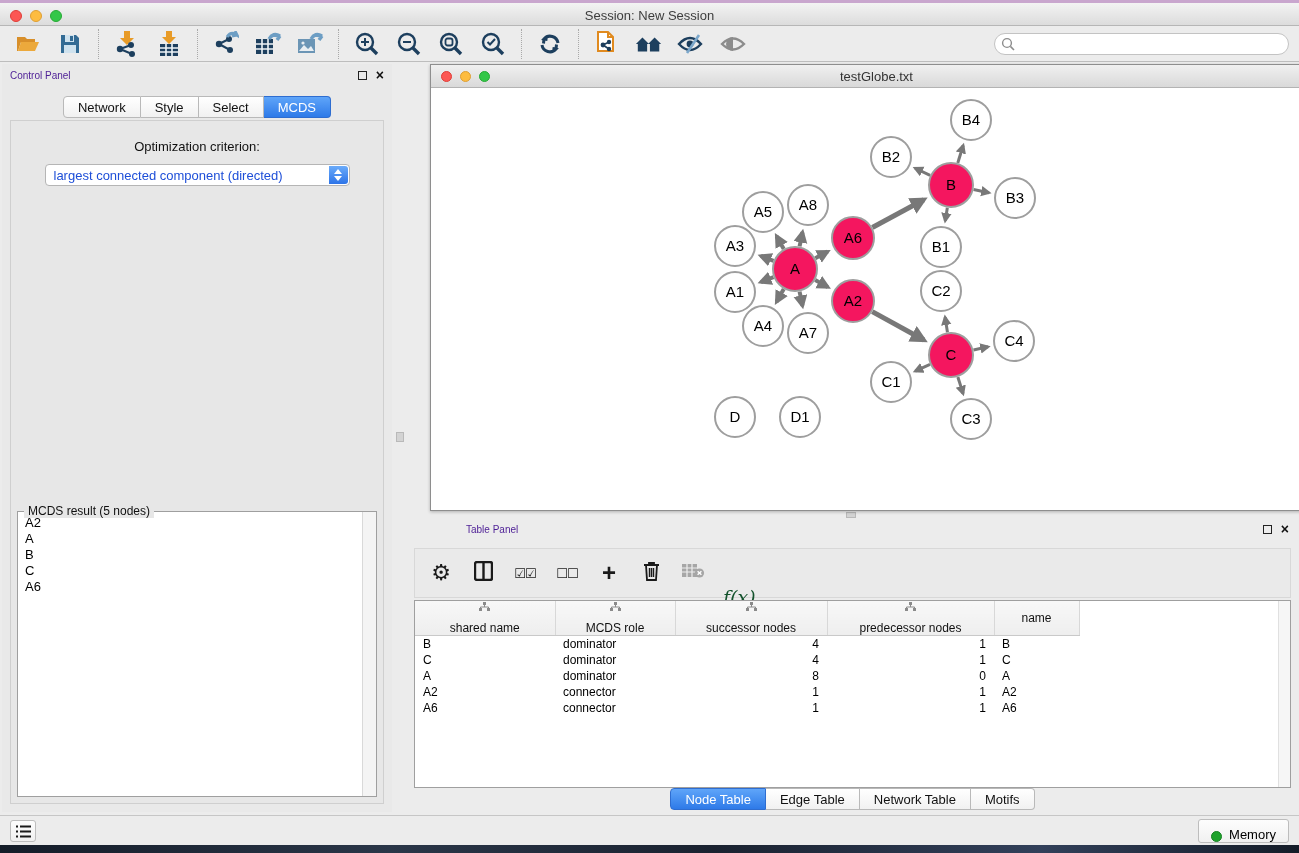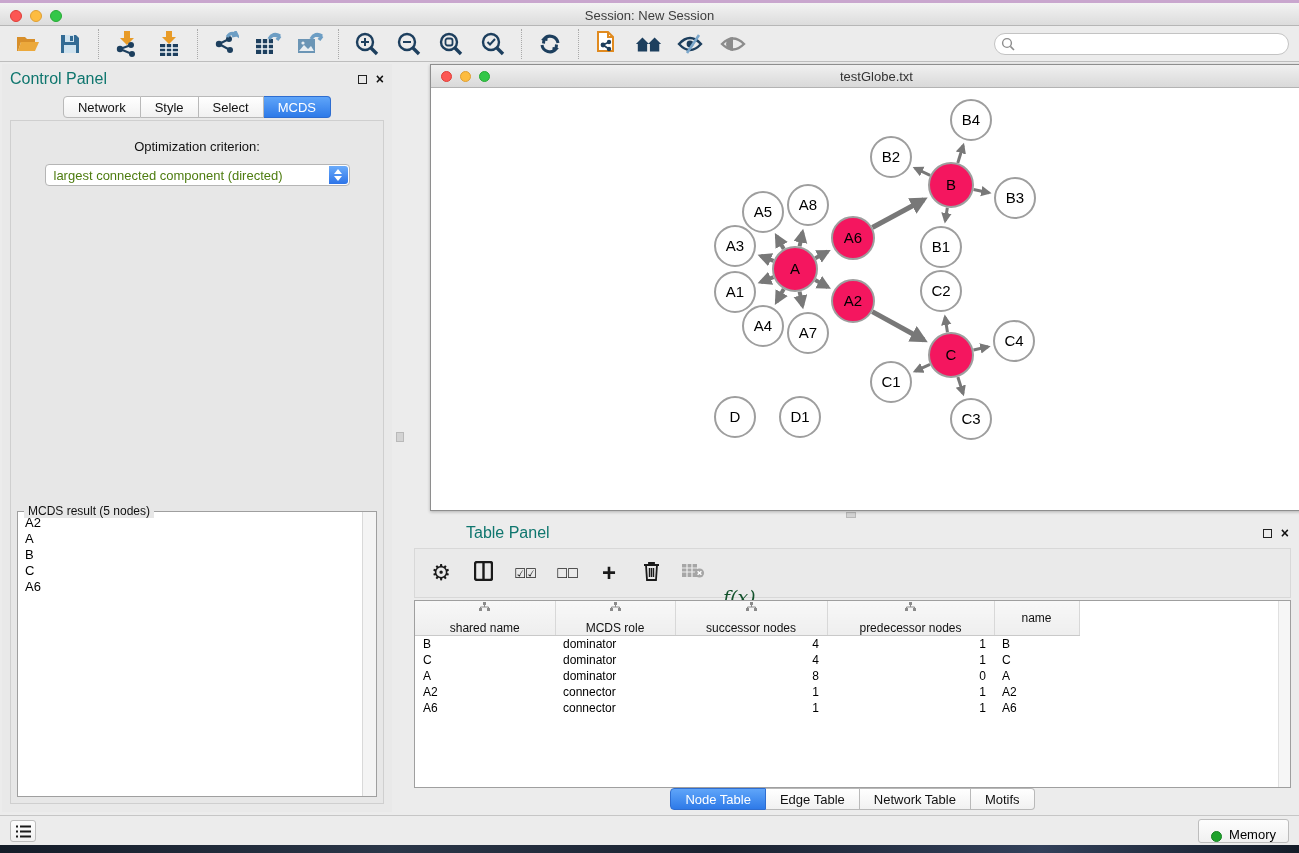--- a/index.html
+++ b/index.html
@@ -23,40 +23,40 @@
     background:#ececec; border-bottom:1px solid #bdbdbd; display:flex; align-items:center; }
   .tb-group { display:flex; align-items:center; gap:14px; padding:0 14px; height:28px; }
   .tb-sep { width:1px; height:30px; border-left:1px dotted #a9a9a9; }
   .tb-btn { width:28px; height:28px; display:flex; align-items:center; justify-content:center; cursor:pointer; }
   .search-wrap { margin-left:auto; margin-right:10px; position:relative; }
   .search-input { width:295px; height:22px; border:1px solid #c3c3c3; border-radius:12px;
     background:#fff; font-size:12px; padding:0 8px 0 24px; outline:none; color:#333; }
   .search-icon { position:absolute; left:7px; top:4px; }
 
   
-  .panel-title { font-size:16px; color:#0f766e; }
+  .panel-title { font-size:10px; color:#4c1d95; }
   .panel-ctrls { display:flex; align-items:center; gap:9px; }
   .float-box { width:9px; height:9px; border:1.6px solid #222; display:inline-block; }
   .close-x { font-size:14px; font-weight:900; color:#111; line-height:9px; }
 
   
   .control-panel { position:absolute; left:2px; top:64px; width:390px; height:748px; background:#e9e9e9; }
   .cp-head { position:absolute; left:8px; right:8px; top:6px; display:flex; justify-content:space-between; align-items:center; }
   .cp-tabs { position:absolute; left:0; right:0; top:32px; display:flex; justify-content:center;text-align:center; }
   .seg-btn { height:22px; padding:0 14px; background:linear-gradient(#ffffff,#f1f1f1);
     border:1px solid #b9b9b9; border-left-width:0; font-size:13px; color:#111;
     display:flex; align-items:center; cursor:pointer; }
   .seg-btn:first-child { border-left-width:1px; border-radius:4px 0 0 4px; }
   .seg-btn:last-child { border-radius:0 4px 4px 0; }
   .seg-btn.active { background:linear-gradient(#5fa5f9,#2e7ae8); color:#fff; border-color:#2e6dd0; }
   .cp-body { position:absolute; left:8px; right:8px; top:56px; bottom:8px;
     background:#e7e7e7; border:1px solid #cfcfcf; }
   .opt-label { text-align:center; margin-top:18px; font-size:13px; color:#111; }
   .dropdown { position:relative; margin:10px auto 0; width:305px; height:22px; background:#fff;
-    border:1px solid #b5b5b5; border-radius:4px; font-size:13px; color:#4d7c0f;
+    border:1px solid #b5b5b5; border-radius:4px; font-size:13px; color:#1d4ed8;
     display:flex; align-items:center; padding-left:8px; cursor:pointer; }
   .dd-stepper { position:absolute; right:1px; top:1px; bottom:1px; width:19px; border-radius:0 3px 3px 0;
     background:linear-gradient(#6aabfa,#2d74e8); display:flex; flex-direction:column;
     align-items:center; justify-content:center; gap:2px; }
   .dd-stepper i { width:0; height:0; border-left:4px solid transparent; border-right:4px solid transparent; }
   .dd-up { border-bottom:5px solid #fff; }
   .dd-down { border-top:5px solid #fff; }
   .cp-buttons { display:flex; justify-content:center; gap:14px; margin-top:14px; }
   .push-btn { height:23px; padding:0 16px; background:linear-gradient(#ffffff,#f0f0f0);
     border:1px solid #b9b9b9; border-radius:5px; font-size:13px; color:#111; cursor:pointer; }

